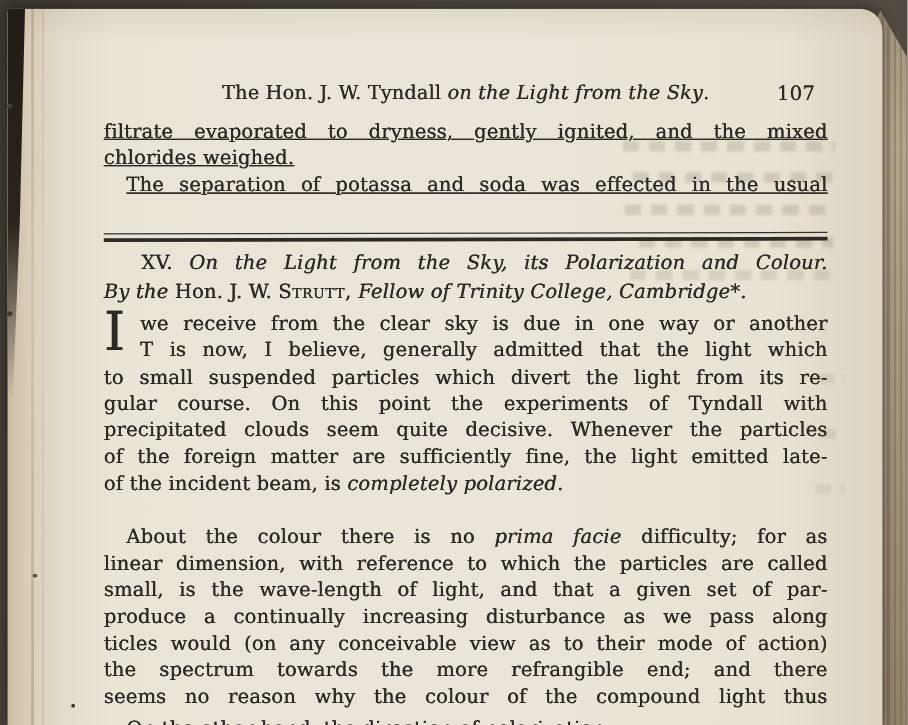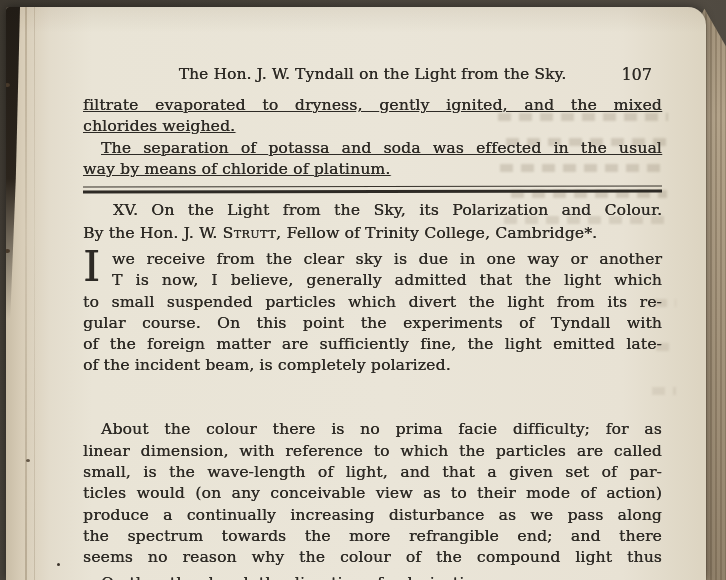--- a/index.html
+++ b/index.html
@@ -42,21 +42,21 @@
   }
   .notch{position:absolute;background:#47392a;border-radius:50%;}
   .speck{position:absolute;background:#3b332a;border-radius:50%;width:3px;height:3px;}
   
   .ghost{position:absolute;height:8px;opacity:.45;filter:blur(1.1px);
     background:repeating-linear-gradient(90deg,rgba(128,114,92,.50) 0 13px,rgba(0,0,0,0) 13px 21px);}
   
   .textcol{position:absolute;left:77px;top:0;width:579px;
     font-size:15.6px;line-height:21.3px;letter-spacing:.15px;
     text-shadow:.25px 0 0 currentColor;}
-  .it{}
+  .it{font-style:italic;}
   .sc{font-variant:small-caps;letter-spacing:.5px;}
   .line{text-align:justify;text-align-last:justify;white-space:normal;}
   .line.last{text-align:left;text-align-last:left;}
   .header-row{position:absolute;left:0;top:57px;width:100%;text-align:center;font-size:15.4px;}
   .pagenum{position:absolute;right:10px;top:0;font-size:15.8px;}
   .sec1{position:absolute;left:0;top:88px;width:100%;text-decoration:underline;}
   .indent1{padding-left:18px;}
   .double-rule{position:absolute;left:0;top:179px;width:100%;height:3px;
     border-top:1.6px solid #36312a;border-bottom:3px solid #2d2a25;transform:rotate(-.12deg);}
   .heading{position:absolute;left:0;top:192px;width:100%;line-height:23px;}
@@ -97,46 +97,46 @@
 
     <div class="header-row">
       <span>The Hon. J. W. Tyndall </span><span class="it">on the Light from the Sky</span><span>.</span>
       <span class="pagenum">107</span>
     </div>
 
     <div class="sec1">
       <div class="line">filtrate evaporated to dryness, gently ignited, and the mixed</div>
       <div class="line last">chlorides weighed.</div>
       <div class="line indent1">The separation of potassa and soda was effected in the usual</div>
-      <div class="line last">way by means of chloride of platinum.</div>
     </div>
 
     <div class="double-rule"></div>
 
     <div class="heading">
       <div class="line line1"><span>XV. </span><span class="it">On the Light from the Sky, its Polarization and Colour.</span></div>
       <div class="line last"><span class="it">By the </span><span>Hon. J. W. </span><span class="sc">Strutt,</span><span class="it"> Fellow of Trinity College, Cambridge*.</span></div>
     </div>
 
     <div class="para1">
       <span class="drop-cap">I</span>
       <div class="line dc-pad">we receive from the clear sky is due in one way or another</div>
       <div class="line dc-pad">T is now, I believe, generally admitted that the light which</div>
       <div class="line">to small suspended particles which divert the light from its re-</div>
       <div class="line">gular course.  On this point the experiments of Tyndall with</div>
+      <div class="line">precipitated clouds seem quite decisive.  Whenever the particles</div>
       <div class="line">of the foreign matter are sufficiently fine, the light emitted late-</div>
       <div class="line last"><span>of the incident beam, is </span><span class="it">completely polarized</span><span>.</span></div>
     </div>
 
     <div class="para2">
       <div class="line indent1"><span>About the colour there is no </span><span class="it">prima facie</span><span> difficulty; for as</span></div>
       <div class="line">linear dimension, with reference to which the particles are called</div>
       <div class="line">small, is the wave-length of light, and that a given set of par-</div>
+      <div class="line">produce a continually increasing disturbance as we pass along</div>
       <div class="line">ticles would (on any conceivable view as to their mode of action)</div>
-      <div class="line">produce a continually increasing disturbance as we pass along</div>
       <div class="line">the spectrum towards the more refrangible end; and there</div>
       <div class="line">seems no reason why the colour of the compound light thus</div>
 
     </div>
 
     <div class="cutoff">
       <div class="line last">On the other hand, the direction of polarization</div>
     </div>
 
   </div>

